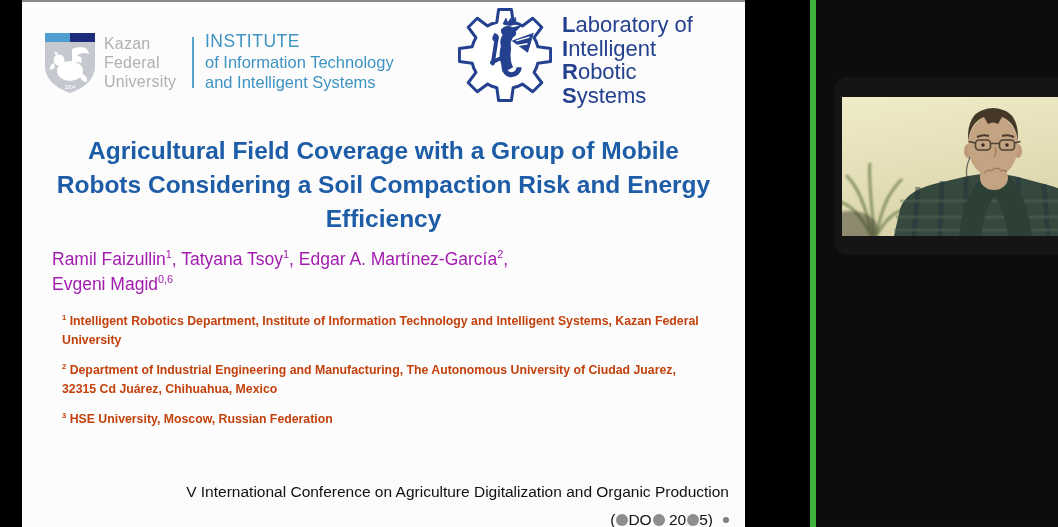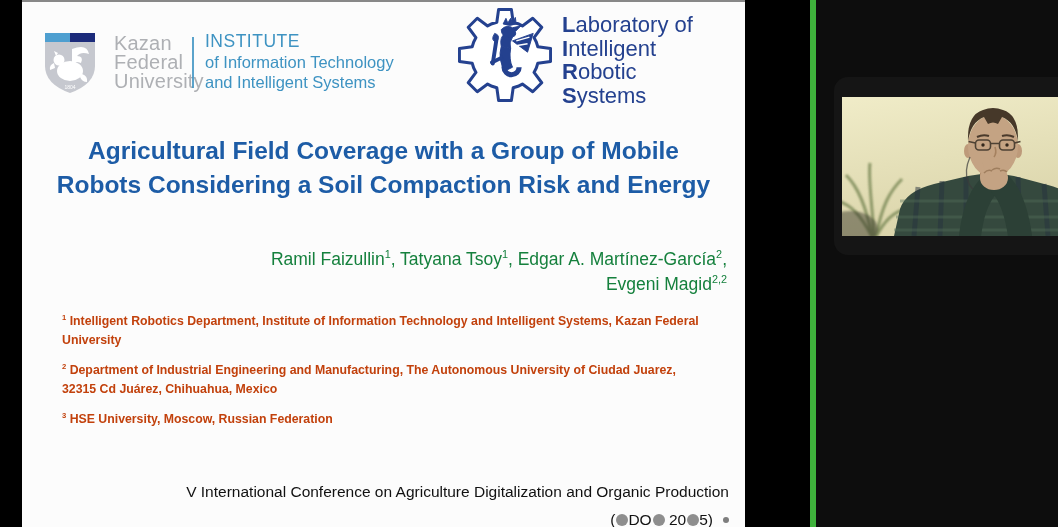--- a/index.html
+++ b/index.html
@@ -8,34 +8,34 @@
     background:#000;
     font-family:"Liberation Sans","DejaVu Sans",sans-serif;
   }
   
   .slide{
     position:absolute;left:22px;top:0;width:723px;height:527px;
     background:var(--slide-bg,#FCFCFC);color:#1c1c1c;
     box-shadow:inset 0 2px 0 rgba(40,40,40,.55);
   }
   .kfu-shield{position:absolute;left:20px;top:30px;width:56px;height:66px}
-  .kfu-name{position:absolute;left:92px;top:34px;font-size:20px;line-height:19px;
+  .kfu-name{position:absolute;left:82px;top:34px;font-size:16px;line-height:19px;
     color:var(--kfu-gray,#AEB0B4);letter-spacing:.2px}
   .logo-divider{position:absolute;left:170px;top:37px;width:2px;height:51px;
     background:var(--institute-blue,#3E93C2);opacity:.85}
   .institute-name{position:absolute;left:183px;top:31px;font-size:16.5px;line-height:20.5px;
     color:var(--institute-blue,#3E93C2)}
   .institute-name div:first-child{font-size:17.5px;letter-spacing:.5px}
   .lirs-icon{position:absolute;left:436px;top:5px;width:94px;height:100px}
   .lirs-name{position:absolute;left:540px;top:13px;font-size:22px;line-height:23.5px;
     color:var(--lirs-navy,#24418F)}
   .title{position:absolute;top:118px;left:16px;right:16px;margin:16px;text-align:center;
     font-size:24.5px;line-height:34px;font-weight:700;color:var(--title-blue,#1D5CA6)}
-  .authors{position:absolute;top:247px;left:30px;right:18px;text-align:right;
-    font-size:17.5px;line-height:25px;color:#15803d}
+  .authors{position:absolute;top:247px;left:30px;right:44px;text-align:left;
+    font-size:17.5px;line-height:25px;color:#a21caf}
   sup{font-size:.62em;line-height:0}
   .affils{position:absolute;top:312px;left:40px;right:40px;text-align:left;
     font-weight:700;font-size:12.3px;line-height:19px;color:#c2410c}
   .affil{margin-bottom:11px}
   .conference{position:absolute;top:482px;left:16px;right:16px;text-align:right;
     font-size:15.5px;line-height:20px;color:#111}
   .conf-line2{margin-top:8px}
   .redact-dot{display:inline-block;border-radius:50%;background:var(--redaction-gray,#8E8E8E);vertical-align:-1px}
   .redact-dot.large{width:12px;height:12px;margin:0 0 0 1px}
   .redact-dot.small{width:6px;height:6px;margin-left:10px;vertical-align:2px;background:#7E7E7E}
@@ -97,25 +97,26 @@
     <div class="lirs-name">
         <div><b>L</b>aboratory of</div>
         <div><b>I</b>ntelligent</div>
         <div><b>R</b>obotic</div>
         <div><b>S</b>ystems</div>
       </div>
 
     <h1 class="title">
         <div>Agricultural Field Coverage with a Group of Mobile</div>
         <div>Robots Considering a Soil Compaction Risk and Energy</div>
+        <div>Efficiency</div>
       </h1>
 
     <div class="authors">
       <div>Ramil Faizullin<sup>1</sup>, Tatyana Tsoy<sup>1</sup>, Edgar A. Martínez-García<sup>2</sup>,</div>
-      <div>Evgeni Magid<sup>2,2</sup></div>
+      <div>Evgeni Magid<sup>0,6</sup></div>
     </div>
 
     <div class="affils">
         <div class="affil"><sup>1</sup> Intelligent Robotics Department, Institute of Information Technology and Intelligent Systems, Kazan Federal University</div>
         <div class="affil"><sup>2</sup> Department of Industrial Engineering and Manufacturing, The Autonomous University of Ciudad Juarez, 32315 Cd Juárez, Chihuahua, Mexico</div>
         <div class="affil"><sup>3</sup> HSE University, Moscow, Russian Federation</div>
       </div>
 
     <div class="conference">
       <div>V International Conference on Agriculture Digitalization and Organic Production</div>

